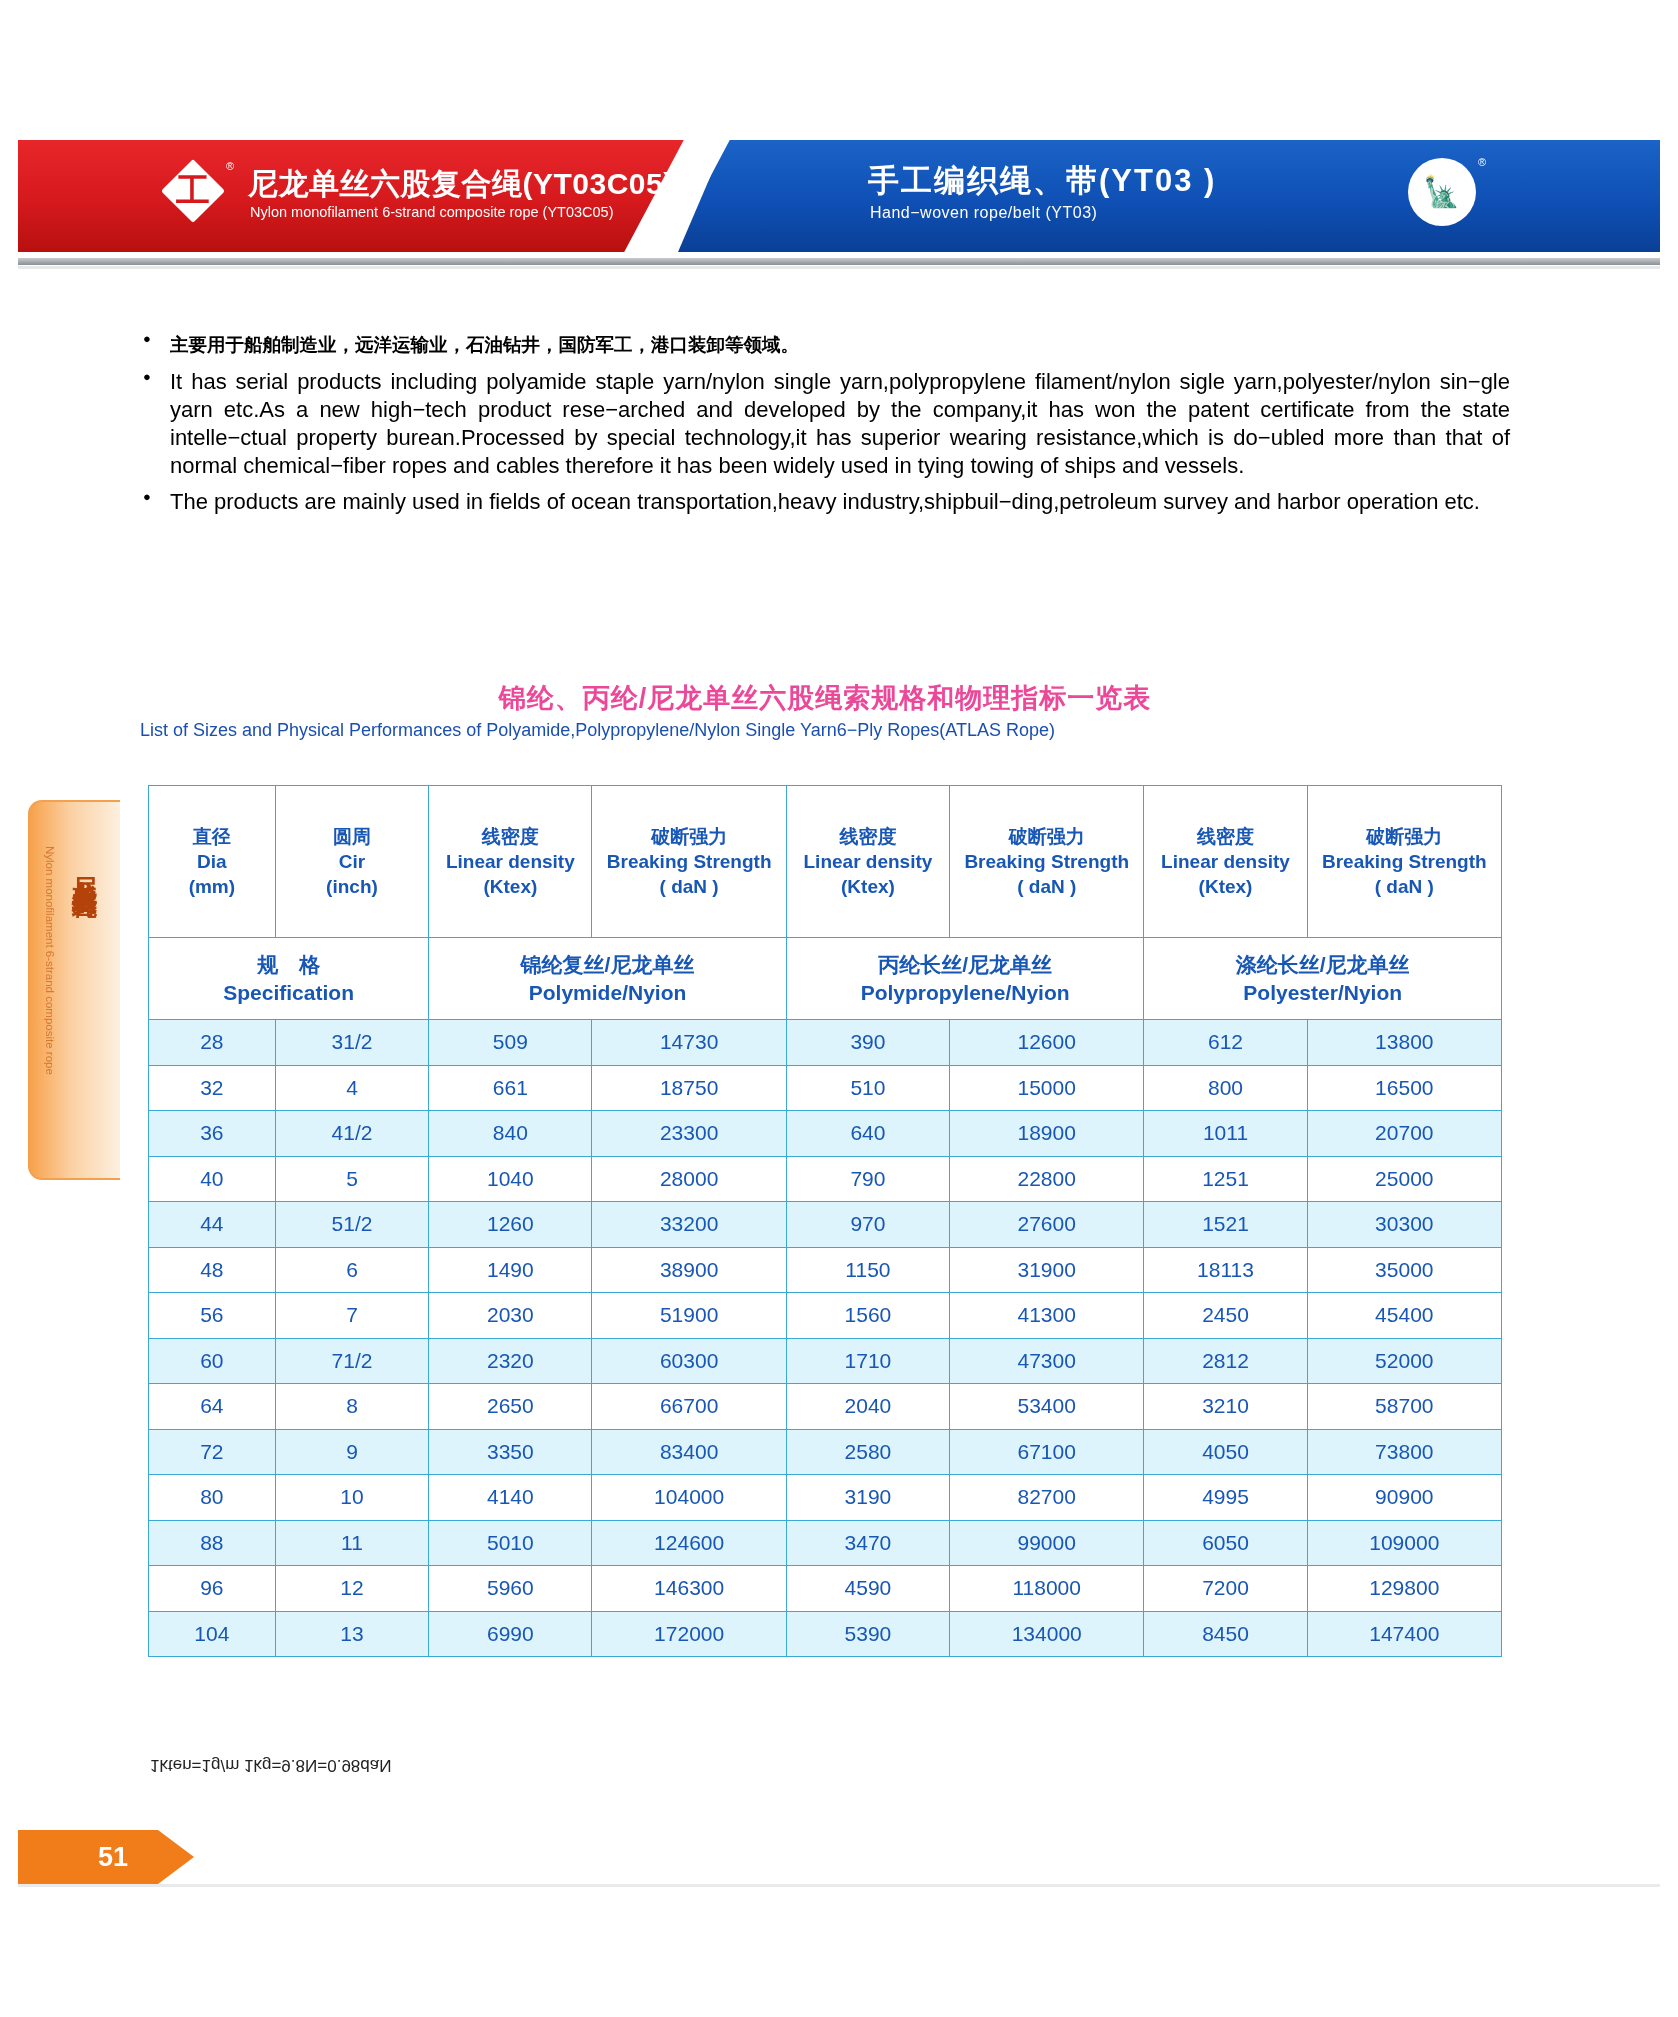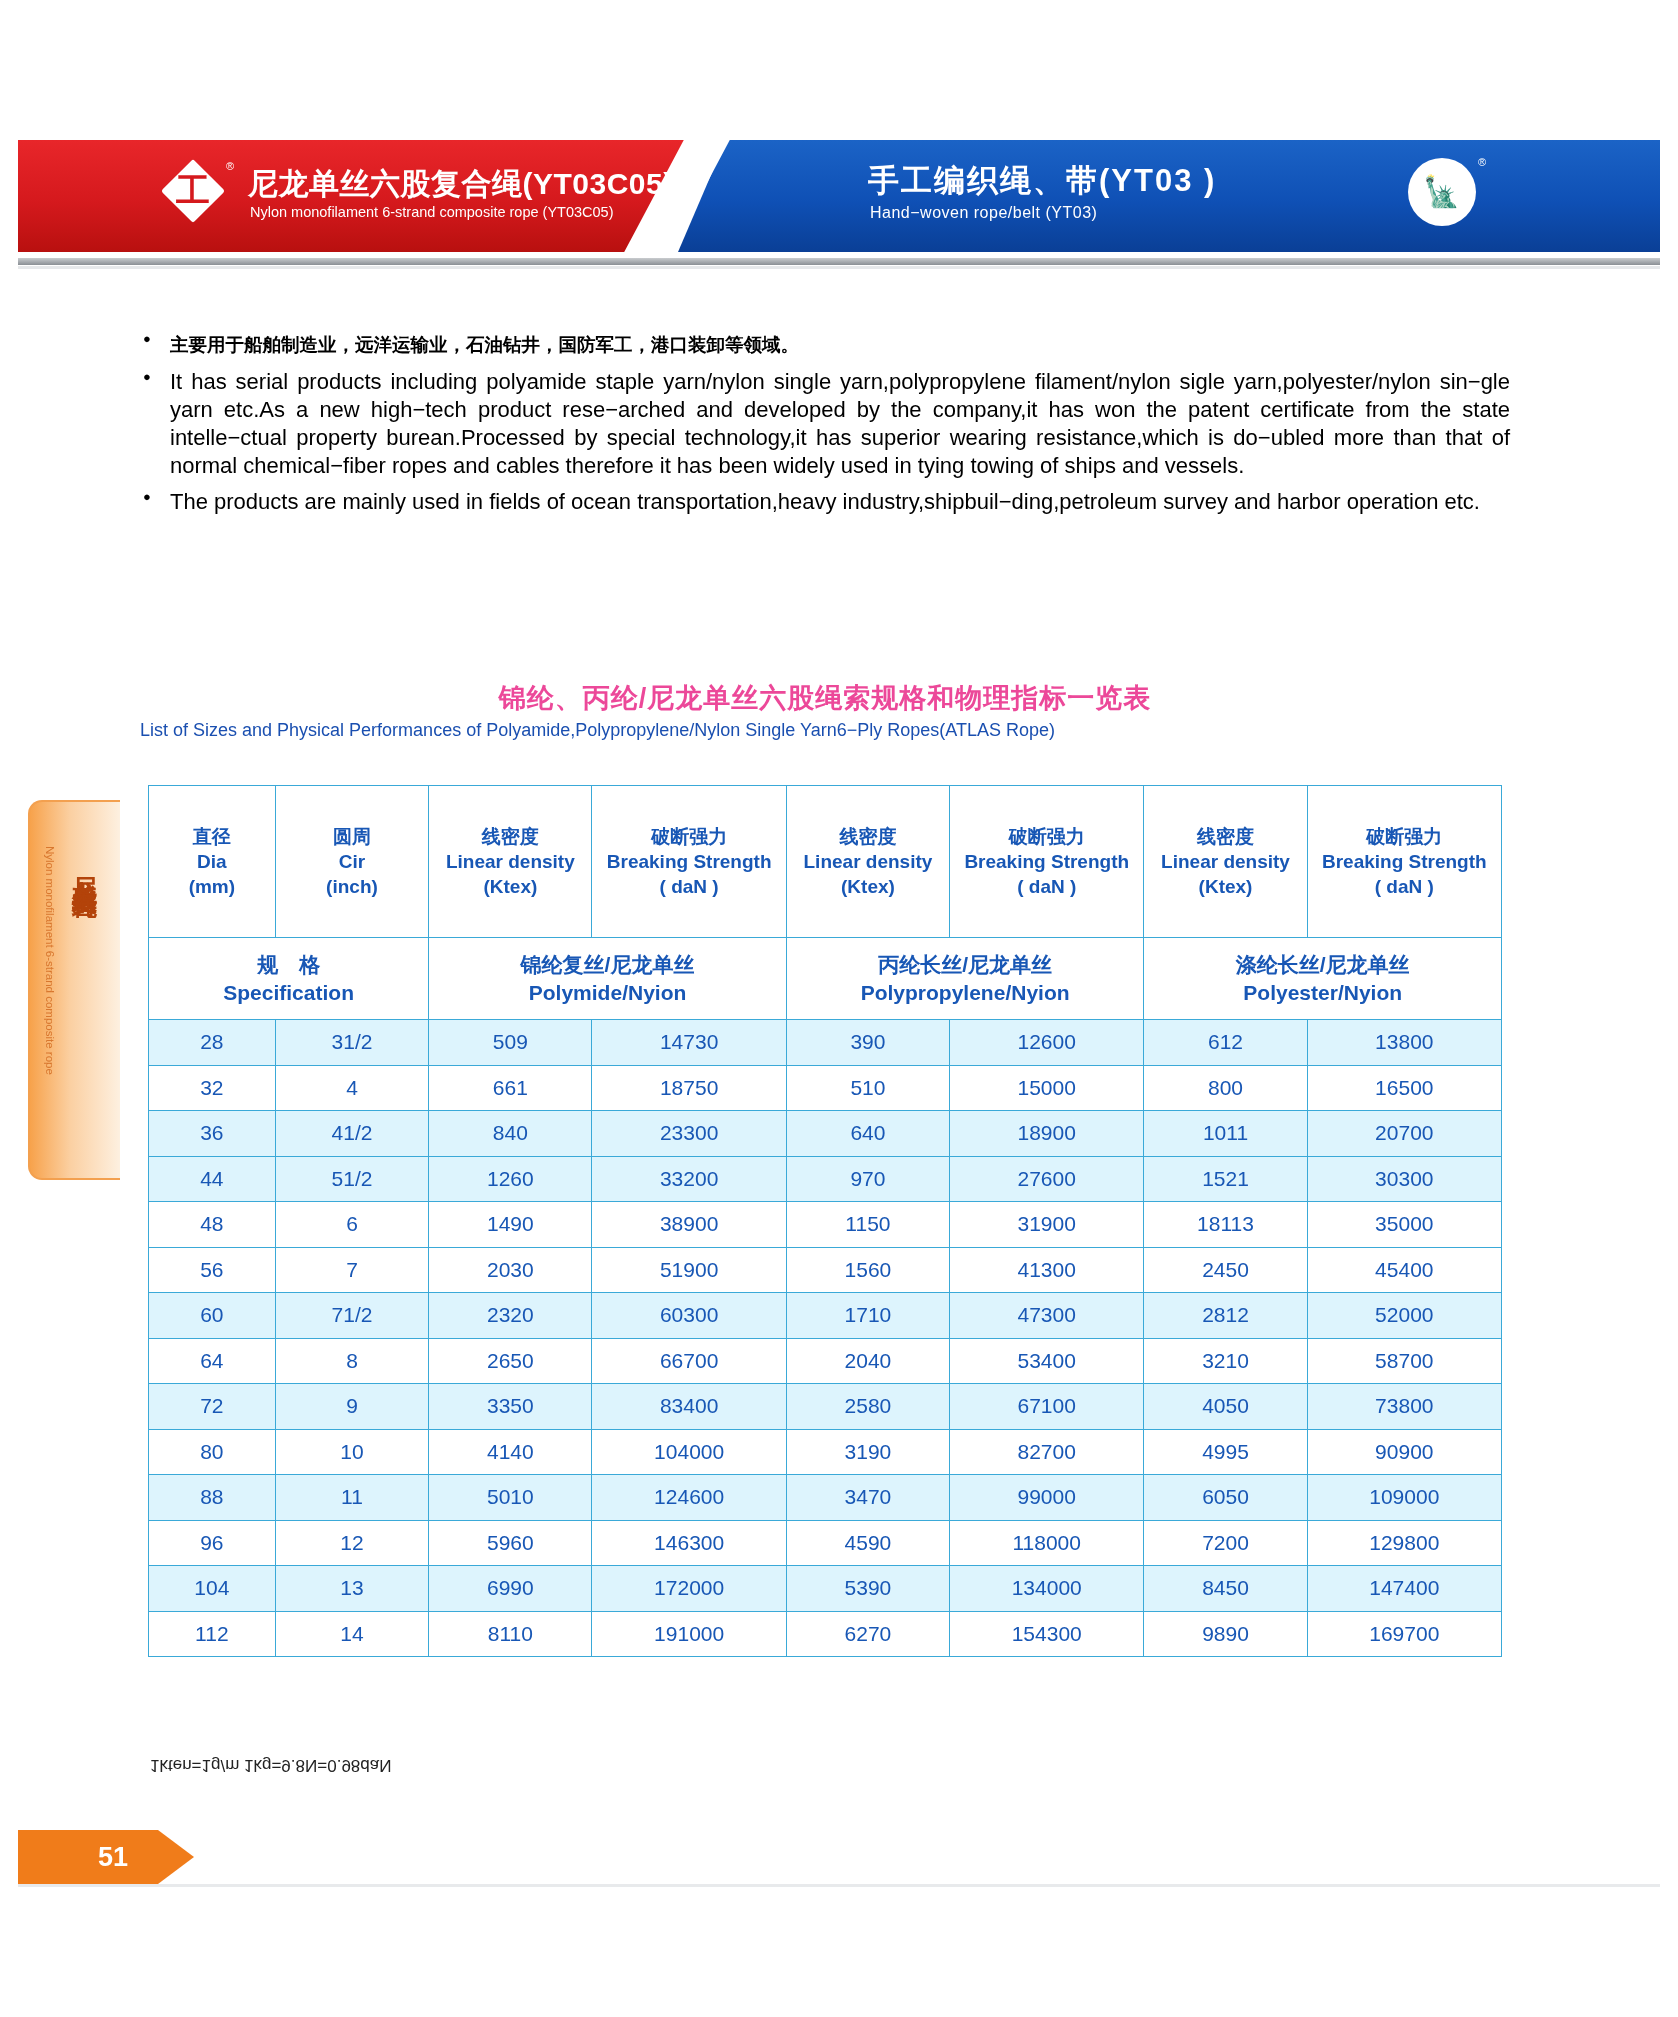--- a/index.html
+++ b/index.html
@@ -468,20 +468,30 @@
           <tr class="alt">
             <td class="cell">36</td>
             <td class="cell">41/2</td>
             <td class="cell">840</td>
             <td class="cell">23300</td>
             <td class="cell">640</td>
             <td class="cell">18900</td>
             <td class="cell">1011</td>
             <td class="cell">20700</td>
           </tr>
+          <tr>
+            <td class="cell">40</td>
+            <td class="cell">5</td>
+            <td class="cell">1040</td>
+            <td class="cell">28000</td>
+            <td class="cell">790</td>
+            <td class="cell">22800</td>
+            <td class="cell">1251</td>
+            <td class="cell">25000</td>
+          </tr>
           <tr class="alt">
             <td class="cell">44</td>
             <td class="cell">51/2</td>
             <td class="cell">1260</td>
             <td class="cell">33200</td>
             <td class="cell">970</td>
             <td class="cell">27600</td>
             <td class="cell">1521</td>
             <td class="cell">30300</td>
           </tr>
@@ -568,30 +578,20 @@
           <tr class="alt">
             <td class="cell">104</td>
             <td class="cell">13</td>
             <td class="cell">6990</td>
             <td class="cell">172000</td>
             <td class="cell">5390</td>
             <td class="cell">134000</td>
             <td class="cell">8450</td>
             <td class="cell">147400</td>
           </tr>
-          <tr>
-            <td class="cell">112</td>
-            <td class="cell">14</td>
-            <td class="cell">8110</td>
-            <td class="cell">191000</td>
-            <td class="cell">6270</td>
-            <td class="cell">154300</td>
-            <td class="cell">9890</td>
-            <td class="cell">169700</td>
-          </tr>
         </tbody>
     </table>
   </div>
 
   <div class="footnote">1kten=1g/m 1kg=9.8N=0.98daN</div>
 
   <div class="pagenum">
     <span>51</span>
   </div>
   <div class="pagebar"></div>

